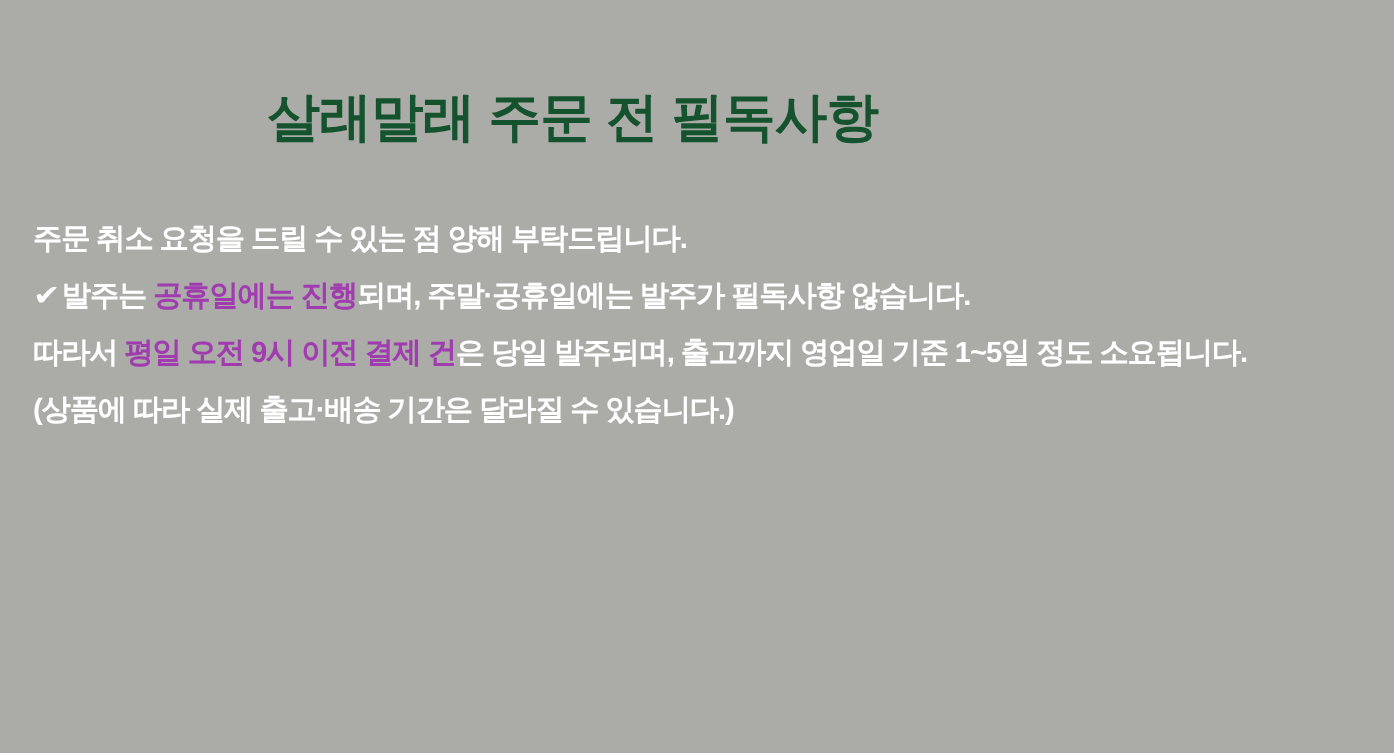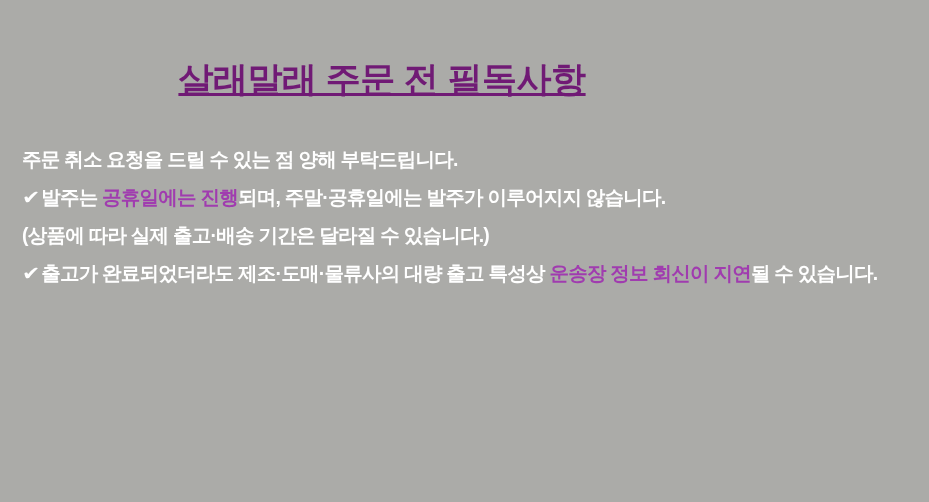--- a/index.html
+++ b/index.html
@@ -25,27 +25,26 @@
     background: #ababa8;
     box-sizing: border-box;
   }
 
   .notice-title {
     position: absolute;
     left: 0;
     top: 55px;
     width: 764px;
     text-align: center;
-    color: #701a75;
+    color: #14532d;
     font-size: 35px;
     font-weight: bold;
     letter-spacing: -0.5px;
     line-height: 48px;
     white-space: nowrap;
-    text-decoration: underline;
   }
 
   .notice-body {
     position: absolute;
     left: 22px;
     top: 140px;
     width: 900px;
   }
 
   .notice-line {
@@ -84,18 +83,18 @@
 </style>
 </head>
 <body>
 
 <div class="notice-card">
 
   <div class="notice-title">살래말래 주문 전 필독사항</div>
 
   <div class="notice-body">
       <div class="notice-line"><span class="seg seg-plain">주문 취소 요청을 드릴 수 있는 점 양해 부탁드립니다.</span></div>
-      <div class="notice-line"><span class="check-icon">✔</span><span class="seg seg-plain">발주는 </span><span class="seg seg-hl">공휴일에는 진행</span><span class="seg seg-plain">되며, 주말·공휴일에는 발주가 이루어지지 않습니다.</span></div>
+      <div class="notice-line"><span class="check-icon">✔</span><span class="seg seg-plain">발주는 </span><span class="seg seg-hl">공휴일에는 진행</span><span class="seg seg-plain">되며, 주말·공휴일에는 발주가 필독사항 않습니다.</span></div>
+      <div class="notice-line"><span class="seg seg-plain">따라서 </span><span class="seg seg-hl">평일 오전 9시 이전 결제 건</span><span class="seg seg-plain">은 당일 발주되며, 출고까지 영업일 기준 1~5일 정도 소요됩니다.</span></div>
       <div class="notice-line"><span class="seg seg-plain">(상품에 따라 실제 출고·배송 기간은 달라질 수 있습니다.)</span></div>
-      <div class="notice-line"><span class="check-icon">✔</span><span class="seg seg-plain">출고가 완료되었더라도 제조·도매·물류사의 대량 출고 특성상 </span><span class="seg seg-hl">운송장 정보 회신이 지연</span><span class="seg seg-plain">될 수 있습니다.</span></div>
     </div>
 
 </div>
 
 </body></html>

